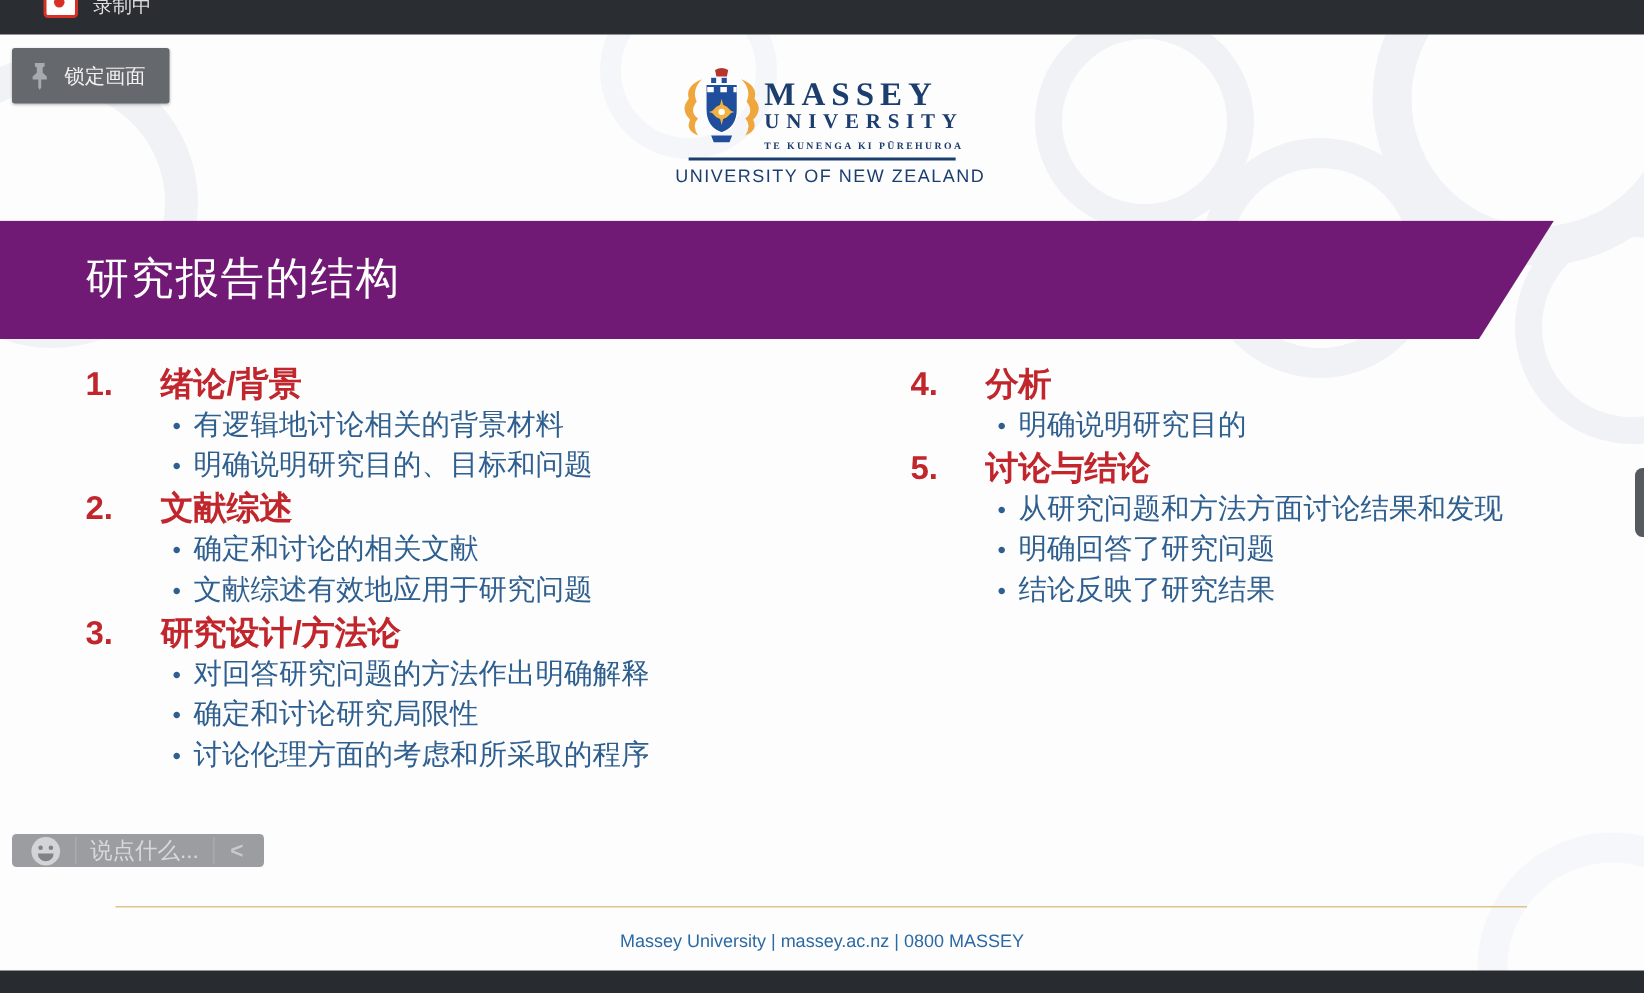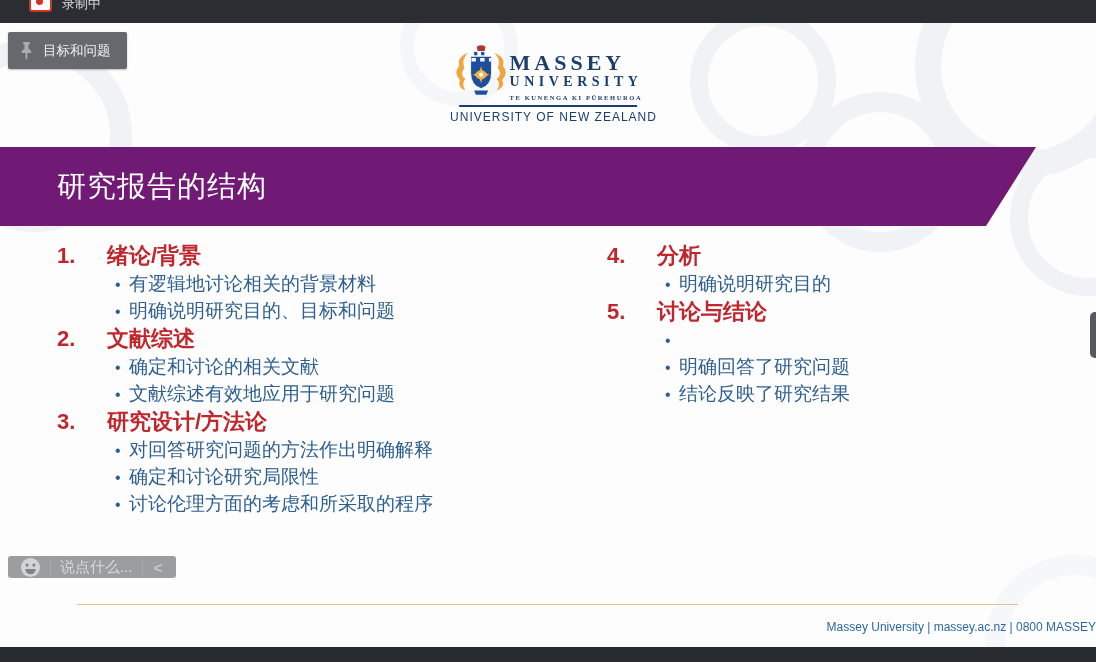--- a/index.html
+++ b/index.html
@@ -40,21 +40,21 @@
   .col{position:absolute;top:242px;z-index:2;}
   .col-left{left:57px;width:490px;}
   .col-right{left:607px;width:470px;}
   .row{display:flex;align-items:flex-start;}
   .row.head{color:#C0262C;font-weight:bold;font-size:22px;height:29px;line-height:27px;}
   .row.head .num{width:50px;}
   .row.bul{color:#2E5F8F;font-size:19px;height:27px;line-height:26px;}
   .row.bul .dot{margin-left:58px;width:14px;font-size:16px;line-height:27px;}
   
   .footer-line{position:absolute;left:77px;top:604px;width:941px;height:1px;background:#DFC38B;z-index:2;}
-  .footer-text{position:absolute;left:0;top:620px;width:1096px;text-align:right;color:#2C69A3;font-size:12px;z-index:2;}
+  .footer-text{position:absolute;left:0;top:620px;width:1096px;text-align:center;color:#2C69A3;font-size:12px;z-index:2;}
   
   .chat-bar{position:absolute;left:8px;top:556px;height:22px;padding:0 12px;background:rgba(130,133,136,.8);
     border-radius:3px;display:flex;align-items:center;gap:9px;z-index:50;cursor:pointer;}
   .chat-sep{width:1px;height:18px;background:#A9ACAF;}
   .chat-placeholder{color:#D8D9DA;font-size:15px;}
   .chat-collapse{color:#C7C9CB;font-size:15px;font-weight:bold;padding:0 2px;}
   
   .side-handle{position:absolute;right:0;top:312px;width:6px;height:46px;background:#56595E;border-radius:5px 0 0 5px;z-index:55;cursor:pointer;}
 </style>
 </head>
@@ -74,21 +74,21 @@
   <div class="rec-wrap">
     <div class="rec-icon"></div>
     <div class="rec-label">录制中</div>
   </div>
 </div>
 
 <div class="lock-btn">
   <svg width="13" height="20" viewBox="0 0 16 24">
     <path fill="#A7ABB0" d="M4 1h8v2.6l-1.6 1V9l3.4 3v2.4H9.2v6.4L8 23l-1.2-2.2v-6.4H2.2V12L5.6 9V4.6L4 3.6z"></path>
   </svg>
-  <span>目标和问题</span>
+  <span>锁定画面</span>
 </div>
 
 <div class="logo">
   <div class="logo-row">
     <svg width="56" height="56" viewBox="0 0 64 62">
 
       <path fill="#EFA63C" d="M17 9 Q4 14 7 24 Q0 32 8 40 Q4 48 14 52 Q9 44 14 39 Q7 34 13 26 Q9 17 17 9 Z"></path>
       <path fill="#EFA63C" d="M47 9 Q60 14 57 24 Q64 32 56 40 Q60 48 50 52 Q55 44 50 39 Q57 34 51 26 Q55 17 47 9 Z"></path>
 
       <path fill="#B5342D" d="M27 2 q5 -3 10 0 l-1 5 h-8 z"></path>
@@ -175,20 +175,21 @@
     <div class="row bul">
       <span class="dot">•</span>
       <span class="btext">明确说明研究目的</span>
     </div>
     <div class="row head">
       <span class="num">5.</span>
       <span class="htext">讨论与结论</span>
     </div>
     <div class="row bul">
       <span class="dot">•</span>
+      <span class="btext">从研究问题和方法方面讨论结果和发现</span>
     </div>
     <div class="row bul">
       <span class="dot">•</span>
       <span class="btext">明确回答了研究问题</span>
     </div>
     <div class="row bul">
       <span class="dot">•</span>
       <span class="btext">结论反映了研究结果</span>
     </div>
   </div>

